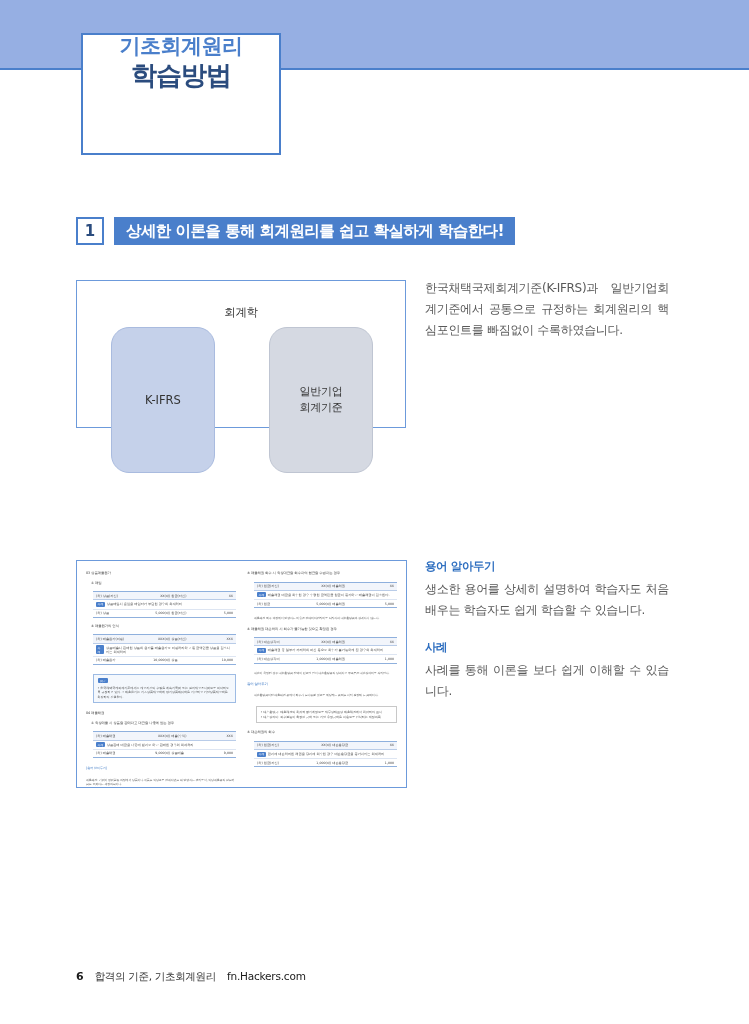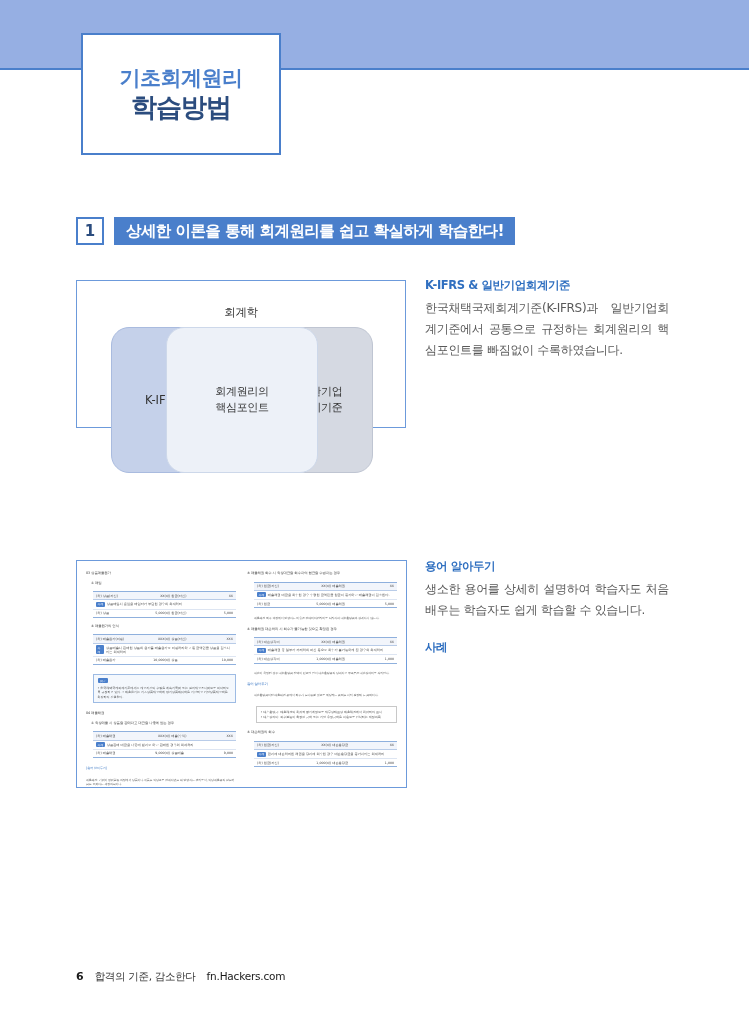--- a/index.html
+++ b/index.html
@@ -34,21 +34,21 @@
     position: absolute;
     left: 81px; top: 33px;
     width: 200px;
     height: 122px;
     background: #ffffff;
     border: 2px solid #4a7fcb;
     box-sizing: border-box;
     display: flex;
     flex-direction: column;
     align-items: center;
-    justify-content: center;
+    justify-content: flex-start;
   }
   .title-small {
     font-size: 21px;
     font-weight: bold;
     color: #4a7fcb;
     letter-spacing: -0.5px;
     line-height: 1.1;
     margin-bottom: 3px;
   }
   .title-large {
@@ -347,32 +347,25 @@
   <div class="venn-wrap">
     <div class="venn-left">
       <div class="venn-label mono-en">K-IFRS</div>
     </div>
     <div class="venn-right">
       <div class="venn-label">
         <div>일반기업</div>
         <div>회계기준</div>
       </div>
     </div>
-    <div class="venn-center">
-      <div class="venn-label">
-        <div>회계원리의</div>
-        <div>핵심포인트</div>
-      </div>
-    </div>
   </div>
 </div>
 
 <div class="copy-top">
   <div class="copy-block">
-    <div class="copy-head">K-IFRS &amp; 일반기업회계기준</div>
     <div class="copy-body">한국채택국제회계기준(K-IFRS)과 일반기업회계기준에서 공통으로 규정하는 회계원리의 핵심포인트를 빠짐없이 수록하였습니다.</div>
   </div>
 </div>
 
 <div class="thumb-box">
   <div class="thumb-page">
 
     <div class="thumb-col">
       <div class="t-h">03 상품매출원가</div>
       <div class="t-h indent">① 매입</div>
@@ -518,20 +511,21 @@
   </div>
 </div>
 
 <div class="copy-bottom">
   <div class="copy-block">
     <div class="copy-head">용어 알아두기</div>
     <div class="copy-body">생소한 용어를 상세히 설명하여 학습자도 처음 배우는 학습자도 쉽게 학습할 수 있습니다.</div>
   </div>
   <div class="copy-block">
     <div class="copy-head">사례</div>
+    <div class="copy-body">사례를 통해 이론을 보다 쉽게 이해할 수 있습니다.</div>
   </div>
 </div>
 
 <div class="footer">
   <span class="footer-page">6</span>
-  <span class="footer-text">합격의 기준, 감소한다</span>
+  <span class="footer-text">합격의 기준, 기초회계원리</span>
   <span class="footer-url">fn.Hackers.com</span>
 </div>
 
 </body></html>

